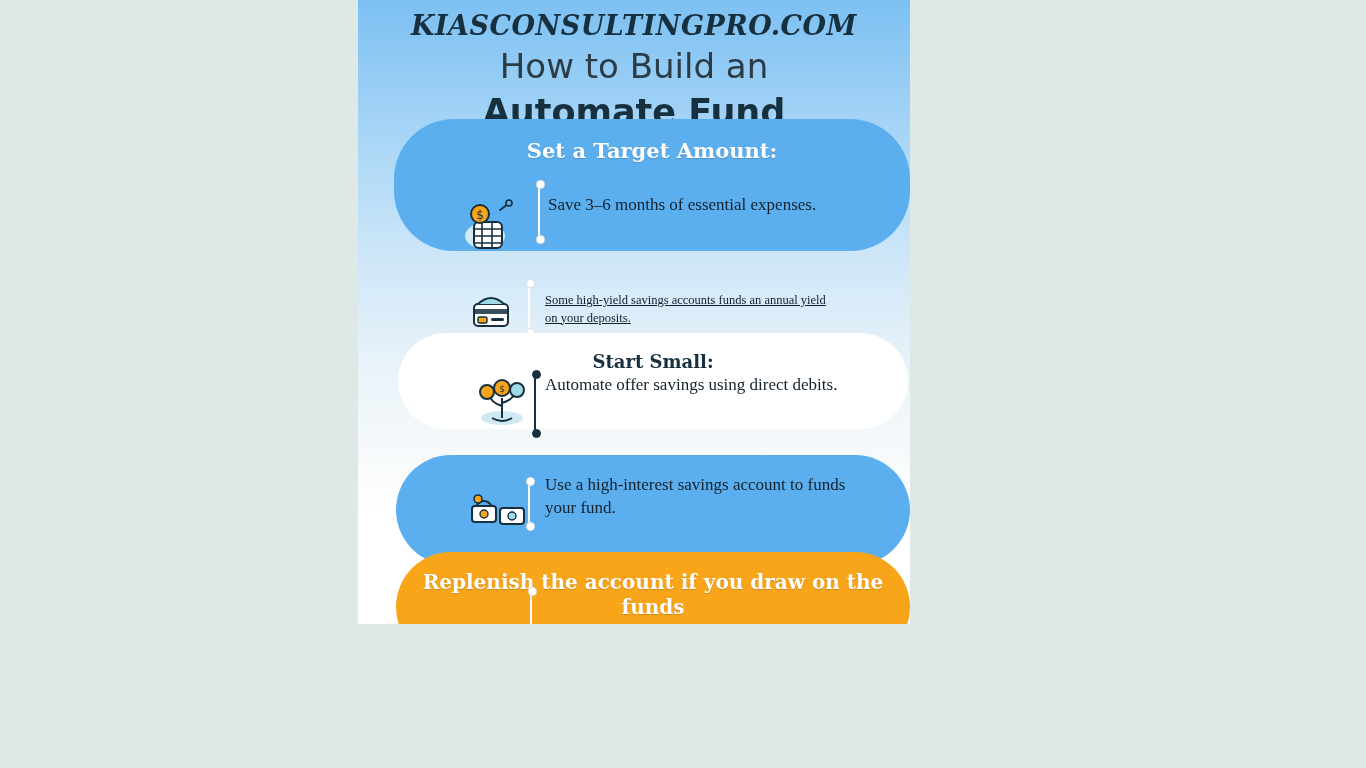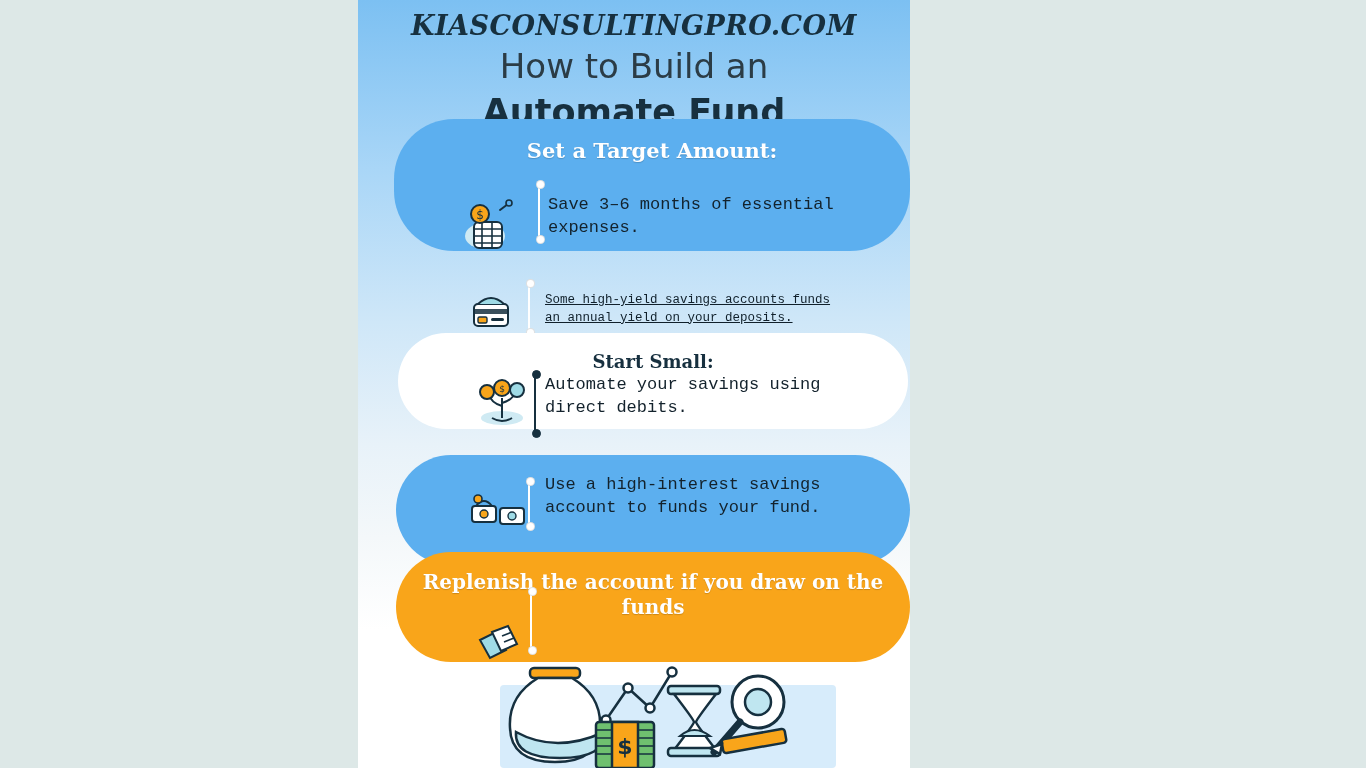--- a/index.html
+++ b/index.html
@@ -18,21 +18,21 @@
     height: 768px;
     background: #dde8e7;
   }
 
   
   .poster {
     position: absolute;
     left: 358px;
     top: 0;
     width: 552px;
-    height: 768px;
+    height: 624px;
     background: linear-gradient(to bottom, #7cc0f2 0%, #a9d6f7 22%, #cfe7f8 42%, #e8f2f9 58%, #f4f8fa 70%, #ffffff 82%, #ffffff 100%);
     overflow: hidden;
   }
 
   .header {
     position: absolute;
     left: 0;
     top: 10px;
     width: 552px;
     text-align: center;
@@ -114,21 +114,21 @@
     border-radius: 50%;
     background: #ffffff;
     border: 1px solid rgba(0,0,0,0.12);
   }
   .connector.dark .dot { background: #16303f; border-color: #16303f; }
   .connector .dot.top { top: -3px; }
   .connector .dot.bot { bottom: -3px; }
 
   .step-text {
     position: absolute;
-    font-family: Liberation Mono, monospace;
+    font-family: Liberation Serif, serif;
     font-size: 17px;
     line-height: 1.35;
     color: #13222c;
   }
   .step-text.underlined {
     font-size: 12.5px;
     line-height: 1.4;
     text-decoration: underline;
     color: #10202b;
   }
@@ -218,21 +218,21 @@
         <circle cx="41" cy="12" r="7" fill="#9fdbe6" stroke="#16303f" stroke-width="2"></circle>
         <circle cx="26" cy="10" r="8" fill="#f9a51a" stroke="#16303f" stroke-width="2"></circle>
         <text x="26" y="14" font-size="9" font-family="DejaVu Sans" text-anchor="middle" fill="#16303f">$</text>
         <path d="M16 40 q10 6 20 0" stroke="#16303f" stroke-width="2" fill="none"></path>
       </svg>
     </div>
     <div class="connector dark" style="left:176px; top:373px; height:62px;">
       <span class="dot top"></span>
       <span class="dot bot"></span>
     </div>
-    <div class="step-text" style="left:187px; top:374px; width:320px;">Automate your savings using direct debits.</div>
+    <div class="step-text" style="left:187px; top:374px; width:320px;">Automate offer savings using direct debits.</div>
 
     <div class="pill blue pill-4">
       <div class="pill-title t1"></div>
     </div>
     <div class="icon-box" style="left:112px; top:492px;">
       <svg width="58" height="42" viewBox="0 0 58 42">
         <rect x="2" y="14" width="24" height="16" rx="3" fill="#ffffff" stroke="#16303f" stroke-width="2"></rect>
         <circle cx="14" cy="22" r="4" fill="#f9a51a" stroke="#16303f" stroke-width="1.4"></circle>
         <rect x="30" y="16" width="24" height="16" rx="3" fill="#ffffff" stroke="#16303f" stroke-width="2"></rect>
         <circle cx="42" cy="24" r="4" fill="#9fdbe6" stroke="#16303f" stroke-width="1.4"></circle>

